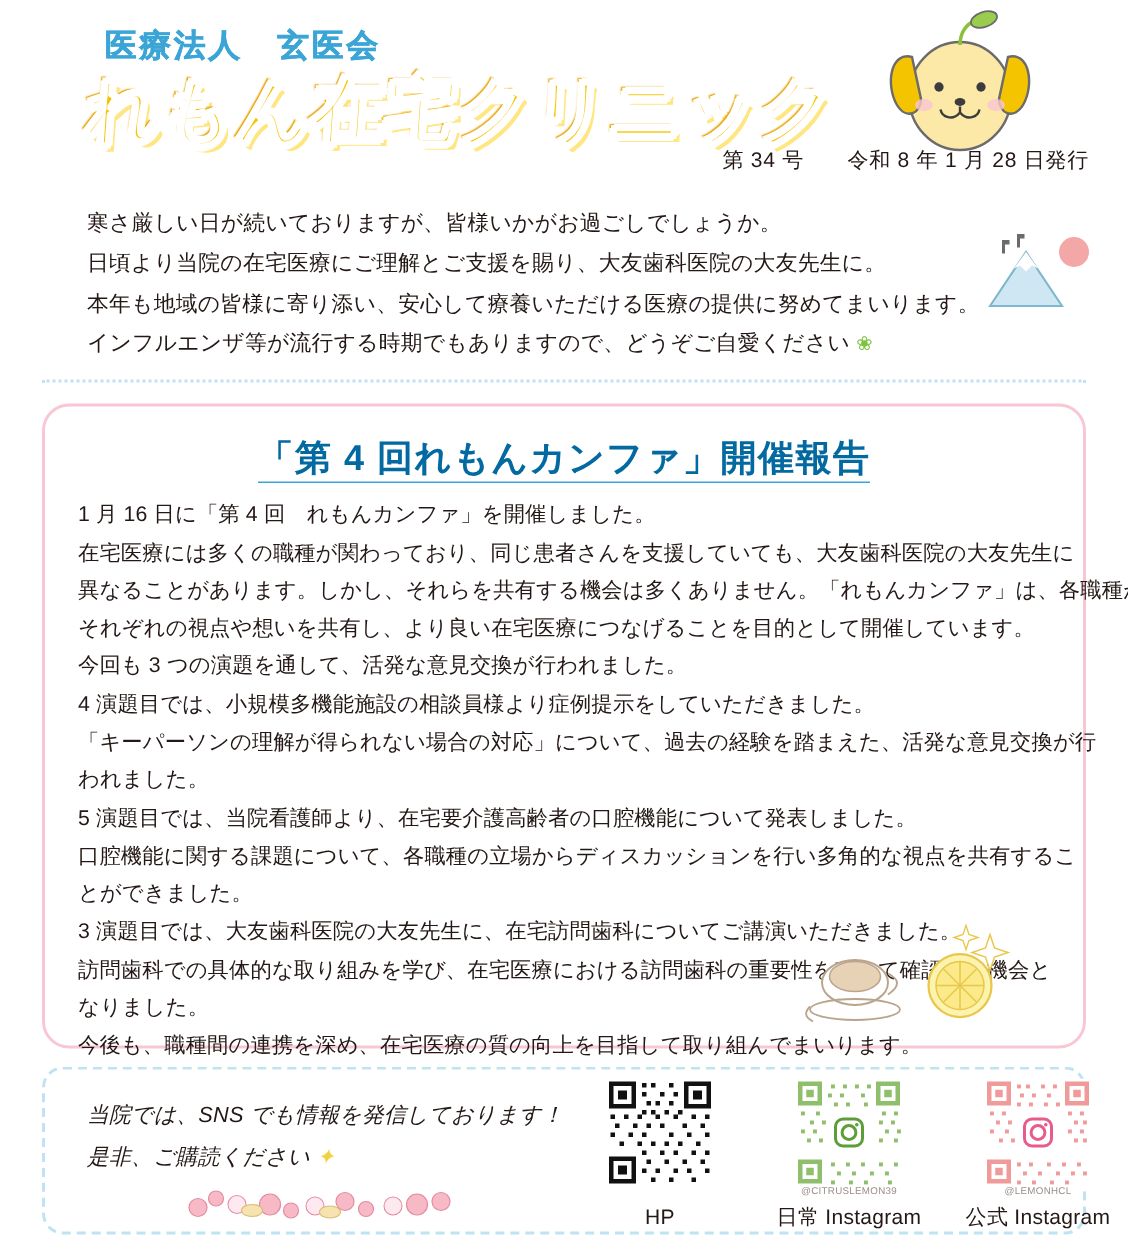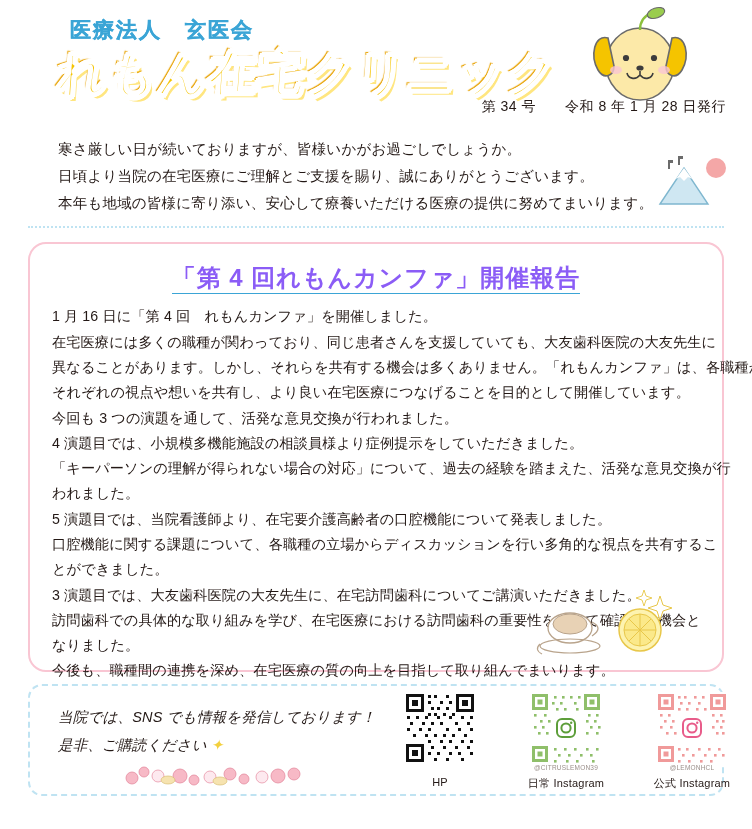--- a/index.html
+++ b/index.html
@@ -101,21 +101,21 @@
     border-radius: 18px;
     background: #fff;
     padding: 14px 22px 22px 22px;
     height: 430px;
     box-sizing: border-box;
   }
   .report-title {
     text-align: center;
     font-size: 24px;
     font-weight: bold;
-    color: #8b5cf6;
+    color: #0369a1;
     letter-spacing: 1px;
     margin: 4px 0 10px 0;
     text-shadow: 1px 1px 0 #ffffff;
   }
   .report-title .u { border-bottom: 1px solid #3ba5d6; padding-bottom: 2px;}
   .report-body {
     font-size: 14.2px;
     line-height: 1.78;
     letter-spacing: 0.1px;
     color: #231815;
@@ -161,21 +161,21 @@
     width: 100px;
     text-align: center;
   }
   .qr-box {
     width: 72px;
     height: 72px;
     margin: 0 auto;
     position: relative;
   }
   .qr-caption {
-    font-size: 11px;
+    font-size: 14px;
     margin-top: 3px;
     letter-spacing: 0.2px;
   }
   .qr-handle {
     font-size: 6.5px;
     color: #9a8f8a;
     letter-spacing: 0.2px;
     height: 9px;
   }
   .flowers {
@@ -207,22 +207,26 @@
     <path d="M60 67 L60 71 M60 71 C55 77 48 74 47 69 M60 71 C65 77 72 74 73 69" stroke="#3c3c3c" stroke-width="1.6" fill="none"></path>
     <ellipse cx="36" cy="66" rx="6" ry="4" fill="#f9c6d3" opacity="0.8"></ellipse>
     <ellipse cx="84" cy="66" rx="6" ry="4" fill="#f9c6d3" opacity="0.8"></ellipse>
   </svg>
 
   <div class="issue-line">第 34 号　　令和 8 年 1 月 28 日発行</div>
 </div>
 
 <div class="intro">
   <div>寒さ厳しい日が続いておりますが、皆様いかがお過ごしでしょうか。</div>
-  <div>日頃より当院の在宅医療にご理解とご支援を賜り、誠にありがとうございます。</div>
+  <div>日頃より当院の在宅医療にご理解とご支援を賜り、大友歯科医院の大友先生に。</div>
   <div>本年も地域の皆様に寄り添い、安心して療養いただける医療の提供に努めてまいります。</div>
+  <div>
+    <span>インフルエンザ等が流行する時期でもありますので、どうぞご自愛ください</span>
+    <span class="clover">❀</span>
+  </div>
 
   <svg class="mt-fuji" viewBox="0 0 80 62">
     <circle cx="62" cy="18" r="10" fill="#f4a7a7"></circle>
     <path d="M6 54 L30 18 L54 54 Z" fill="#cfe7f2" stroke="#7fb7cf" stroke-width="1.4"></path>
     <path d="M22 29 L30 18 L38 29 L34 27 L30 31 L26 27 Z" fill="#ffffff"></path>
     <path d="M14 10 h5 v3 h-5 z M14 13 h2 v6 h-2 z" fill="#6b6b6b"></path>
     <path d="M24 6 h5 v3 h-5 z M24 9 h2 v6 h-2 z" fill="#6b6b6b"></path>
   </svg>
 </div>
 

